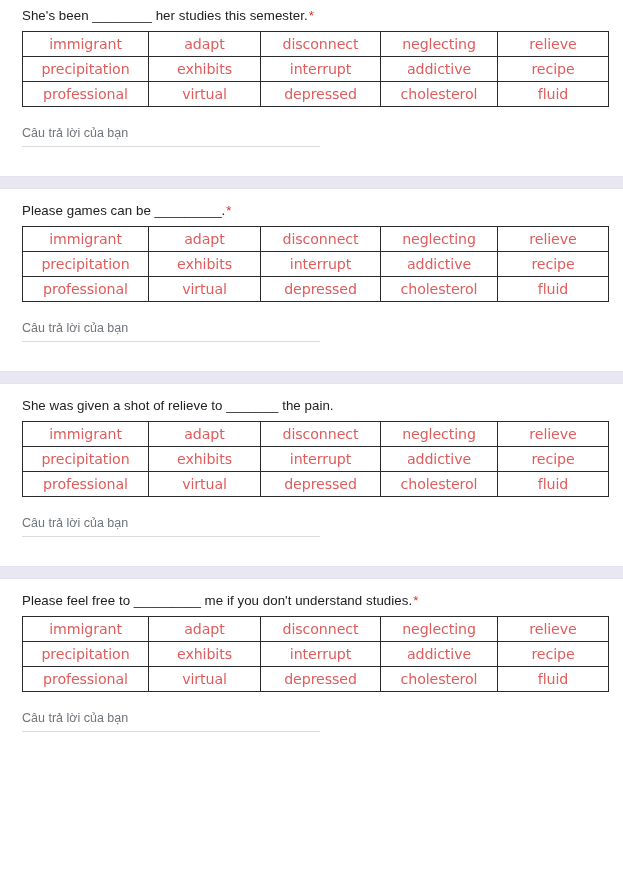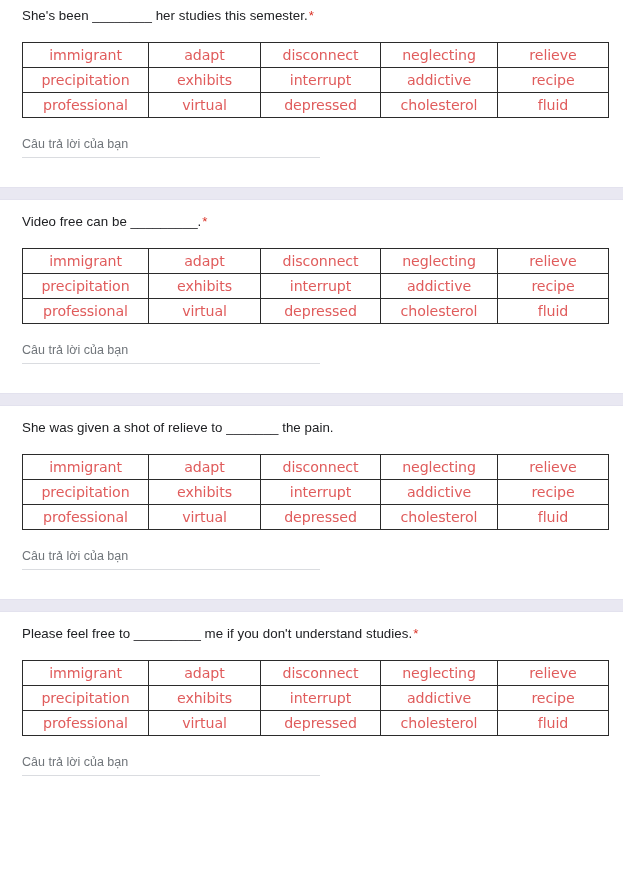--- a/index.html
+++ b/index.html
@@ -39,21 +39,21 @@
     white-space: nowrap;
   }
   .required-star {
     color: #d93025;
     font-size: 13.3px;
     margin-left: 1px;
   }
 
   
   .wordbank-wrap {
-    margin-top: 18px;
+    margin-top: 7px;
   }
   table.wordbank {
     border-collapse: collapse;
     width: 586px;
     table-layout: fixed;
     background: #fff;
   }
   table.wordbank td {
     border: 1px solid #2b2b2b;
     text-align: center;
@@ -161,21 +161,21 @@
       <input class="answer-input" type="text" placeholder="Câu trả lời của bạn" style="">
     </div>
     <div class="card-bottom-pad"></div>
   </div>
 
   <div class="gap">
       <div class="band"></div>
     </div>
 
   <div class="card">
-    <div class="question-text"><span>Video free can be _________.</span><span class="required-star">*</span></div>
+    <div class="question-text"><span>Please games can be _________.</span><span class="required-star">*</span></div>
 
     <div class="wordbank-wrap">
       <table class="wordbank">
         <colgroup>
             <col class="c0">
             <col class="c1">
             <col class="c2">
             <col class="c3">
             <col class="c4">
           </colgroup>

